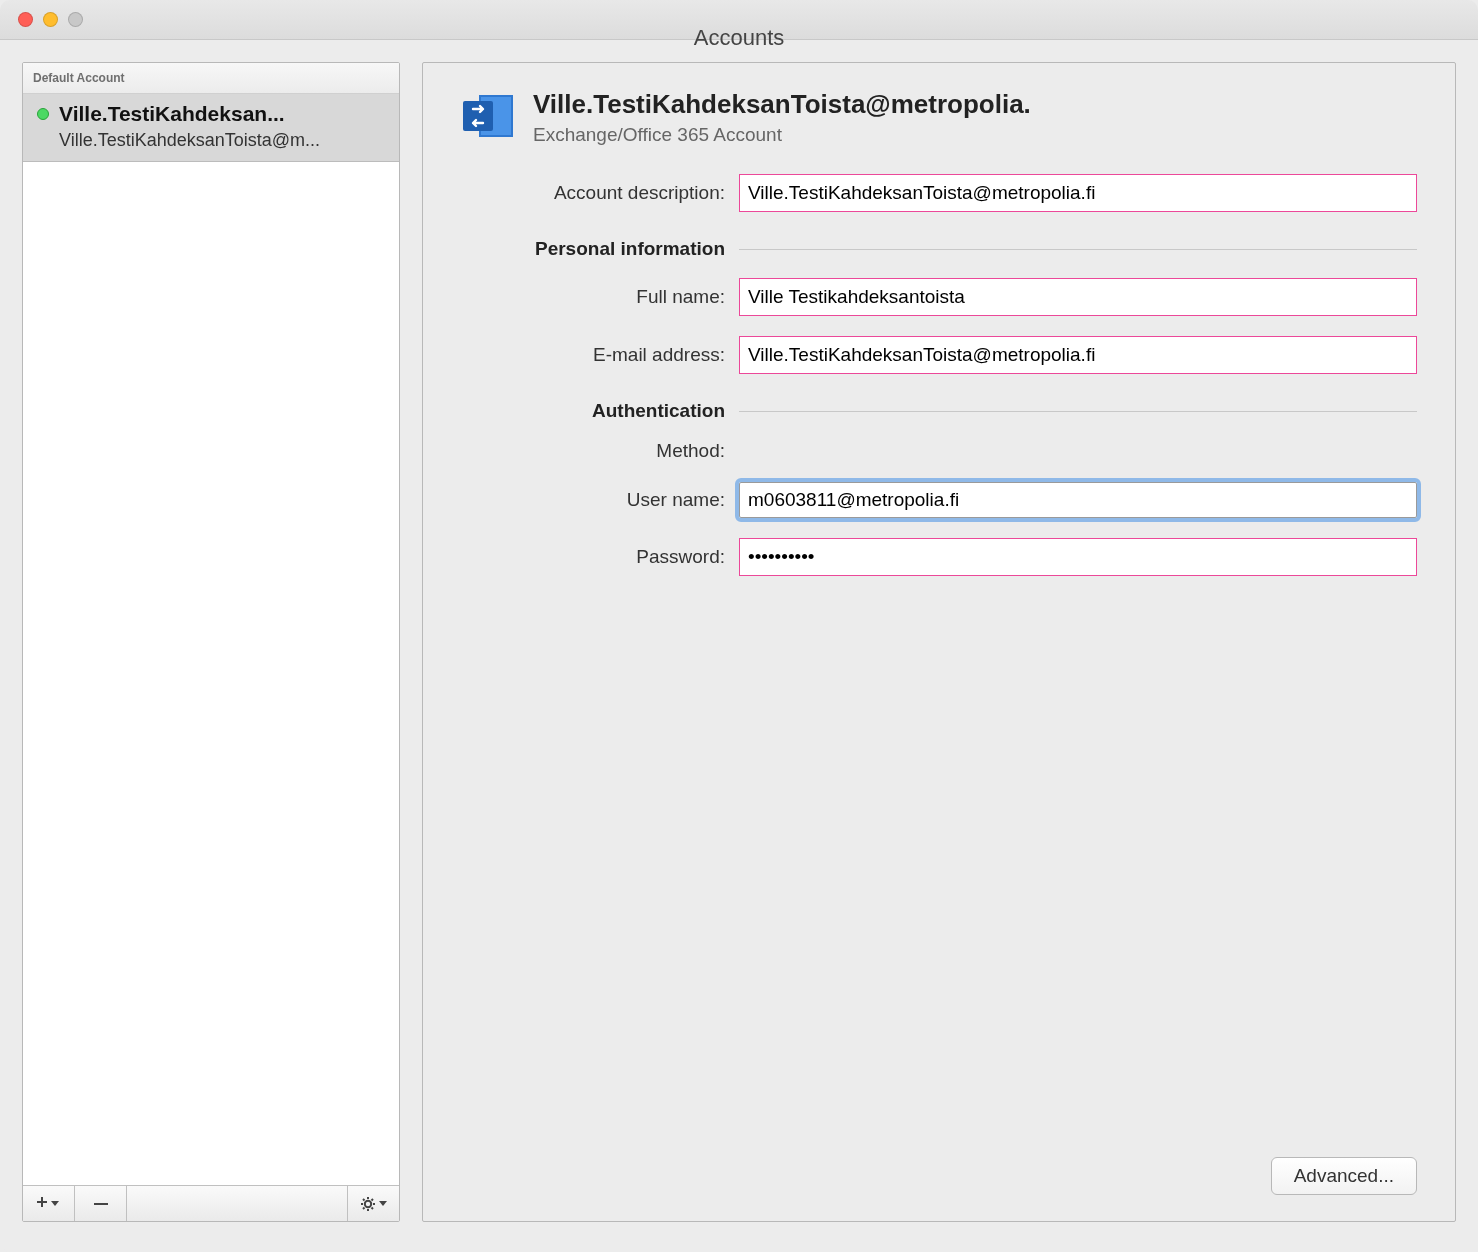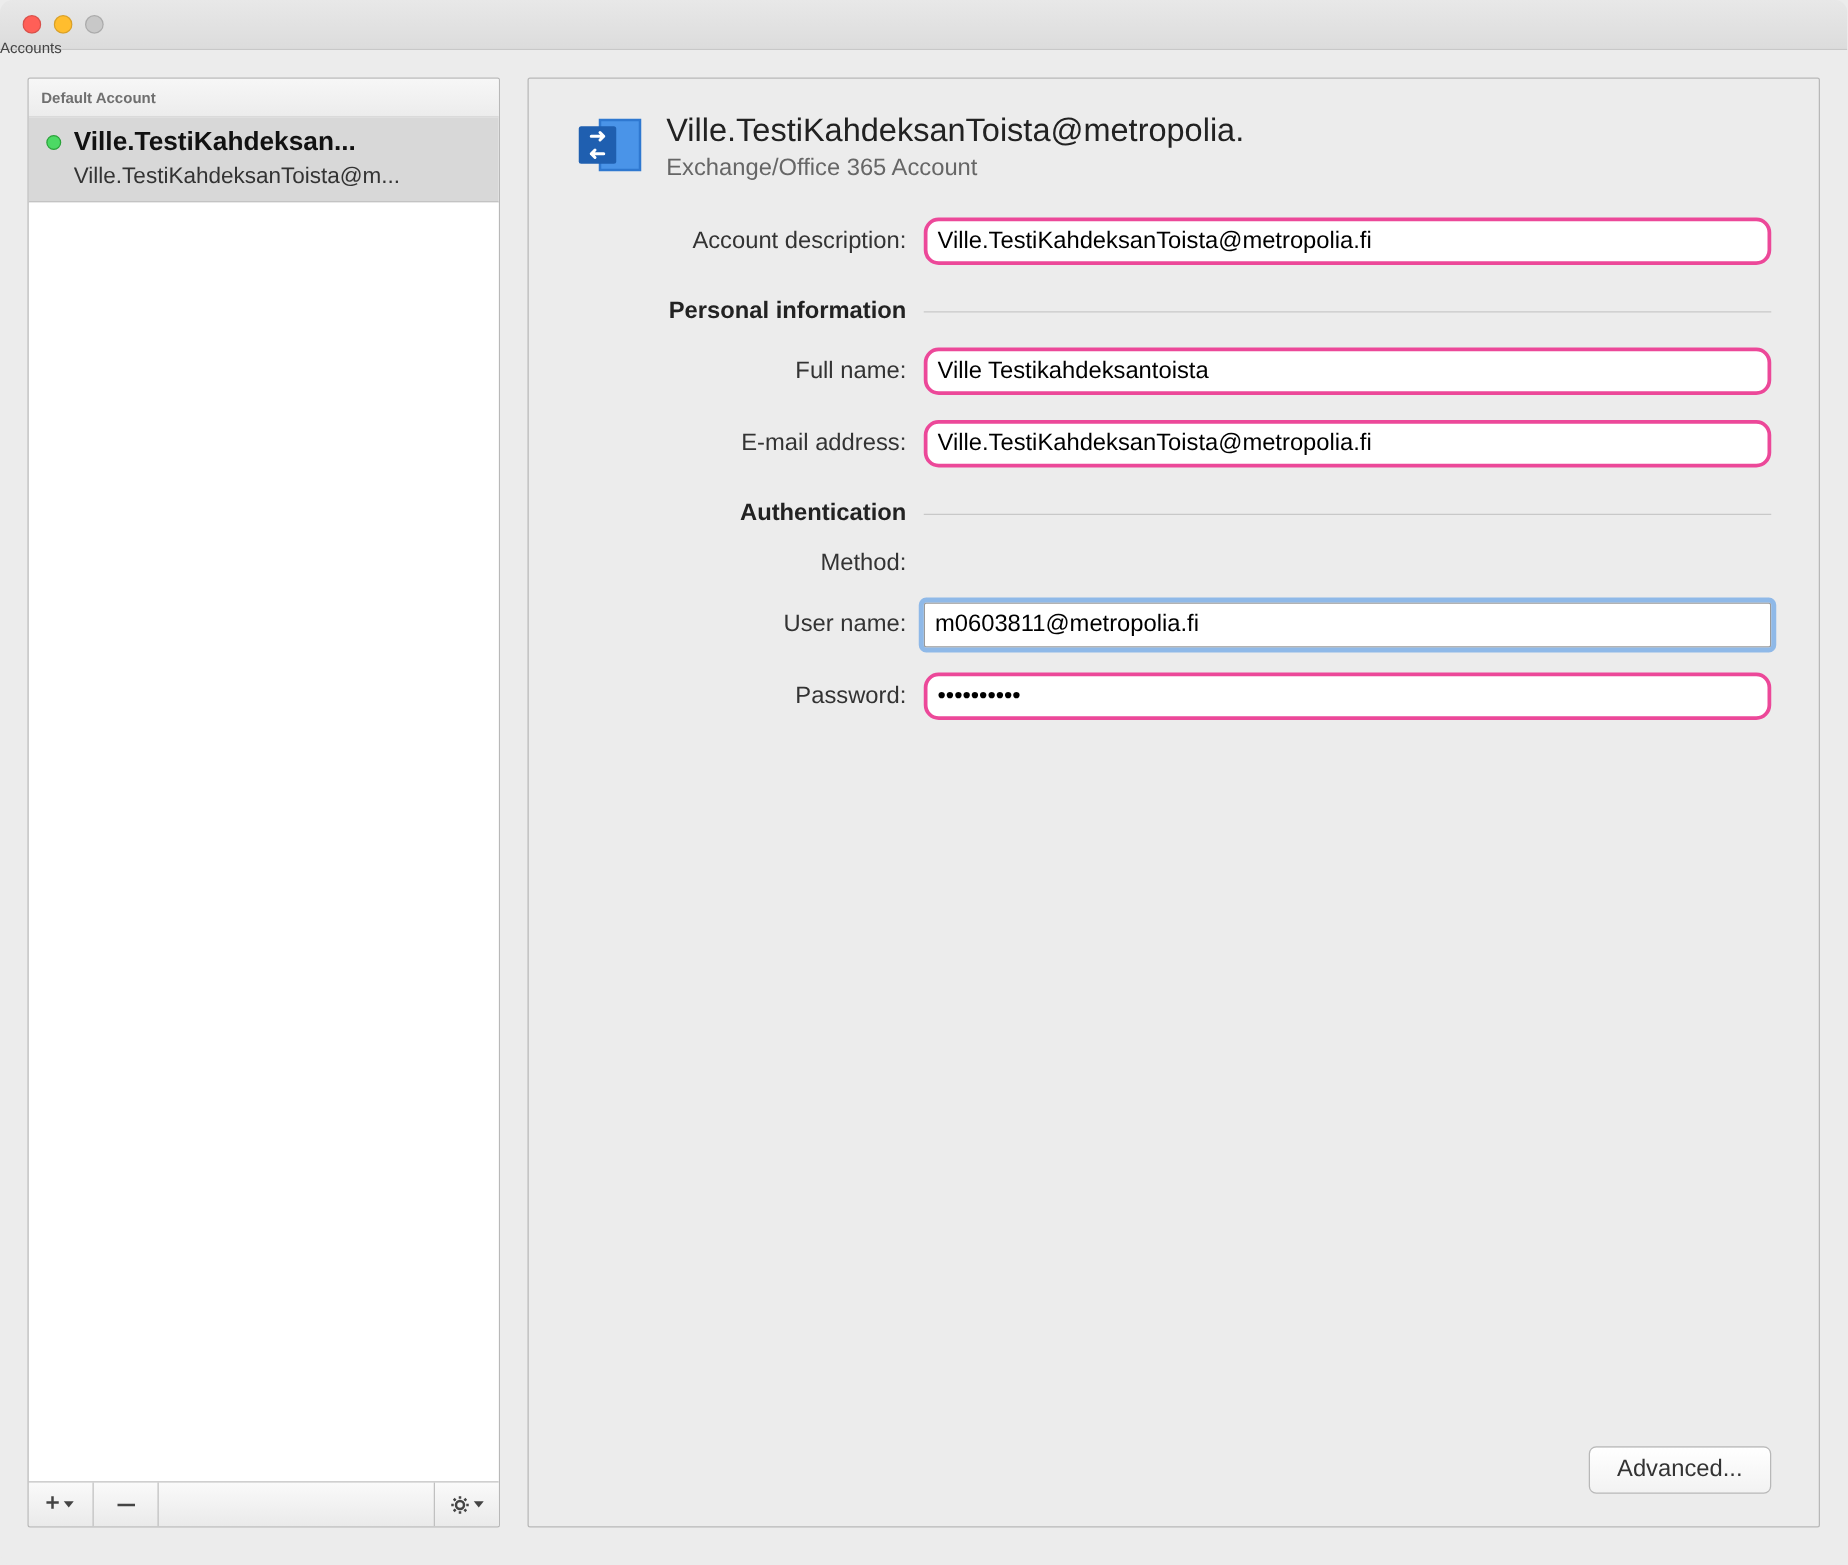--- a/index.html
+++ b/index.html
@@ -34,22 +34,22 @@
     }
     .traffic-light {
       width: 15px; height: 15px; border-radius: 50%;
     }
     .tl-close { background: #ff5f57; border: 0.5px solid rgba(0,0,0,0.15); }
     .tl-min   { background: #ffbd2e; border: 0.5px solid rgba(0,0,0,0.15); }
     .tl-zoom  { background: #c8c8c8; border: 0.5px solid rgba(0,0,0,0.15); }
     .title-text {
       position: absolute;
       left: 0; right: 0;
-      text-align: left;
-      font-size: 12px;
+      text-align: center;
+      font-size: 22px;
       color: #444;
       pointer-events: none;
       margin-top: 36px;
     }
     .toolbar {
       height: 66px;
       background: linear-gradient(#dcdcdc, #d2d2d2);
       border-bottom: 1px solid #b0b0b0;
       display: flex;
       align-items: center;
@@ -155,21 +155,21 @@
       gap: 18px;
       margin-bottom: 28px;
     }
     .exchange-icon {
       width: 54px; height: 54px;
       flex-shrink: 0;
     }
     .header-text { flex: 1; min-width: 0; }
     .acct-title {
       font-size: 26px;
-      font-weight: 400;
+      font-weight: 700;
       color: #222;
       white-space: nowrap;
       overflow: hidden;
     }
     .acct-subtitle {
       font-size: 19px;
       color: #666;
       margin-top: 4px;
     }
     .form-row {
@@ -182,23 +182,23 @@
       text-align: right;
       font-size: 19px;
       color: #333;
       padding-right: 14px;
     }
     .form-input {
       flex: 1;
       height: 38px;
       font-size: 19px;
       padding: 0 8px;
-      border: 3px solid #ec4899;
+      border: 1px solid #ec4899;
       background: #fff;
-      border-radius: 12px;
+      border-radius: 0;
     }
     .form-input.focused {
       height: 36px;
       border: 1px solid #9a9a9a;
       outline: 4px solid #8fb9e8;
       border-radius: 2px;
     }
     .section-head {
       display: flex;
       align-items: center;

